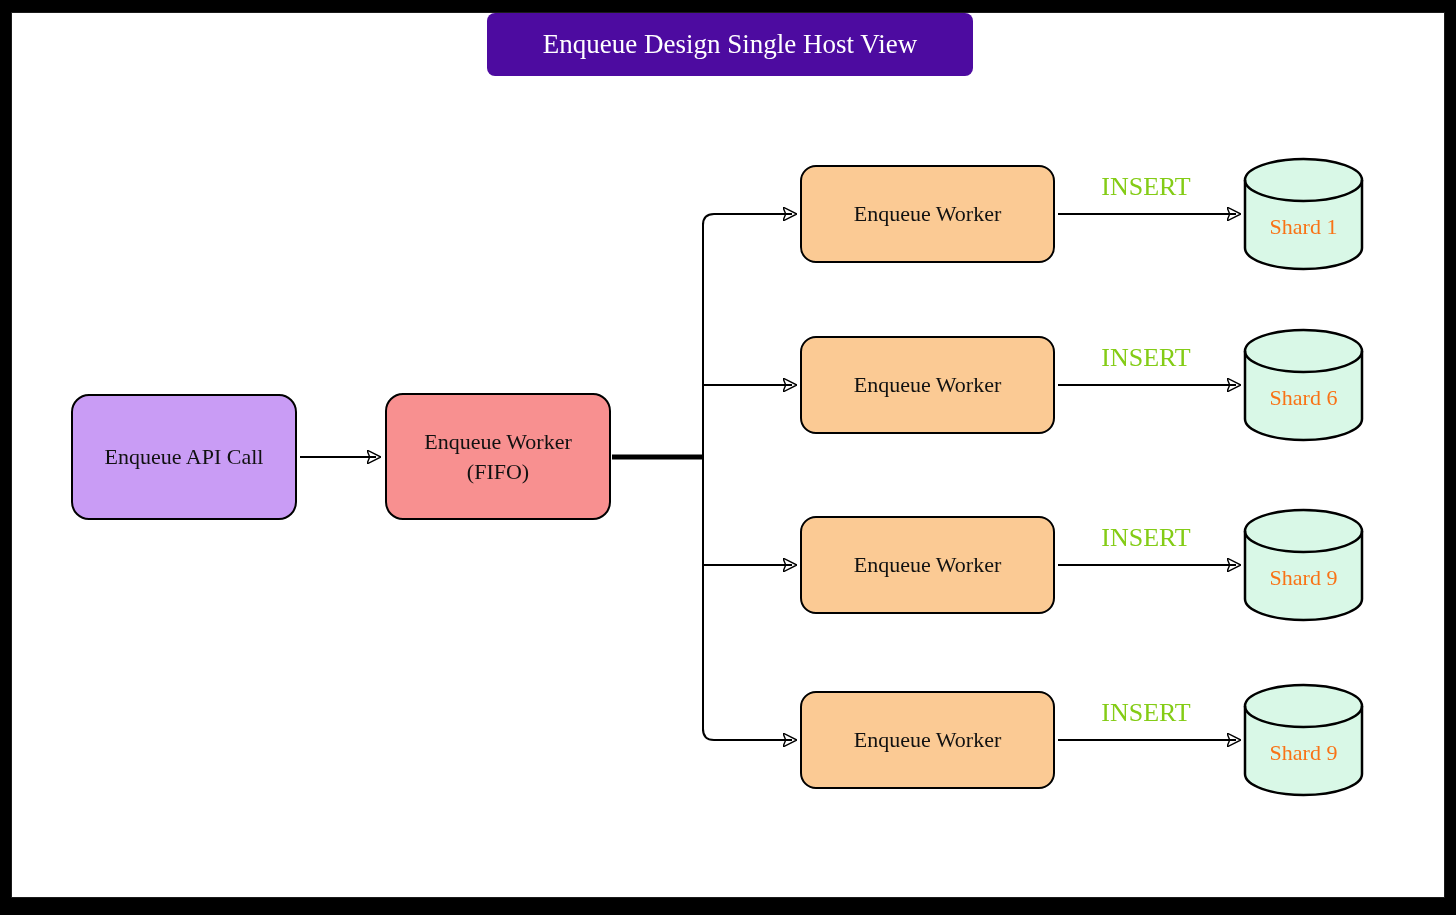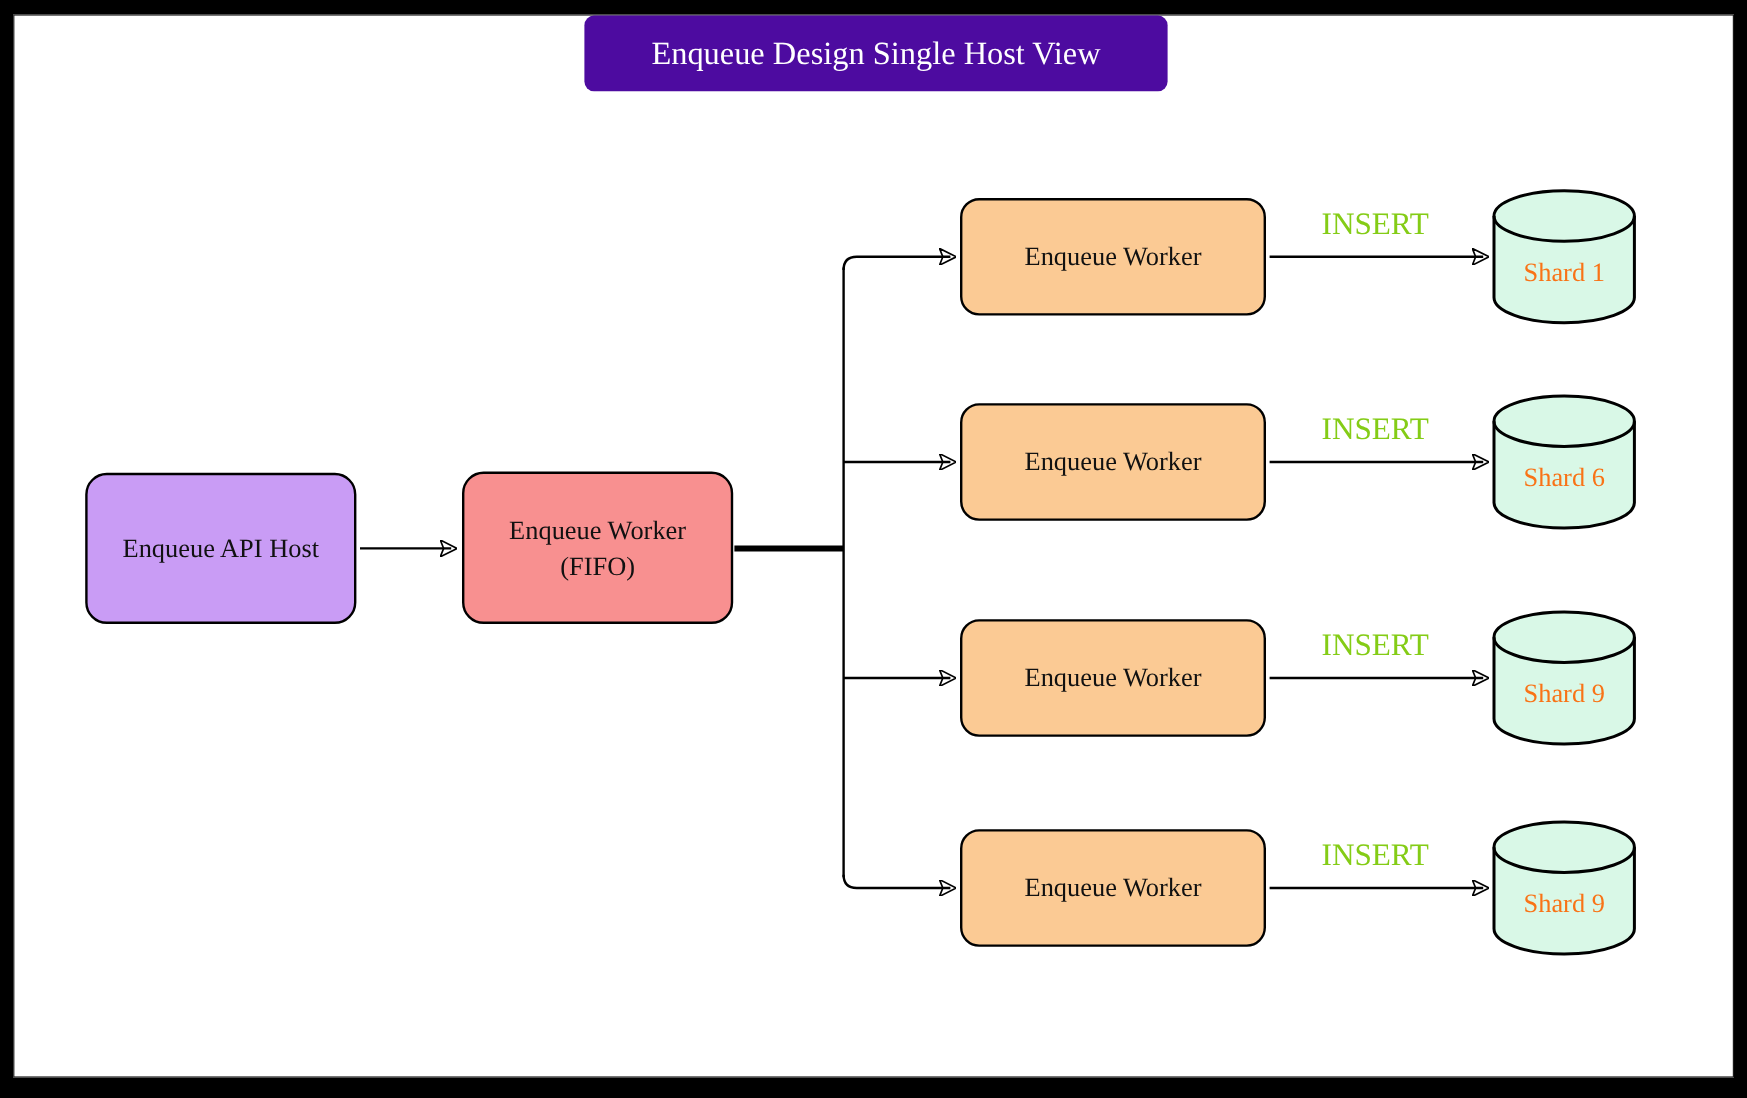--- a/index.html
+++ b/index.html
@@ -91,21 +91,21 @@
 <body>
 
 <div class="page">
   <div class="canvas"></div>
 
   <div class="banner">
     <span>Enqueue Design Single Host View</span>
   </div>
 
   <div class="node node-api">
-    <span>Enqueue API Host</span>
+    <span>Enqueue API Call</span>
   </div>
 
   <div class="node node-buffer">
     <span>Enqueue Worker</span>
     <span>(FIFO)</span>
   </div>
 
   <div class="node node-worker" style="top:165px">
     <span>Enqueue Worker</span>
   </div>

